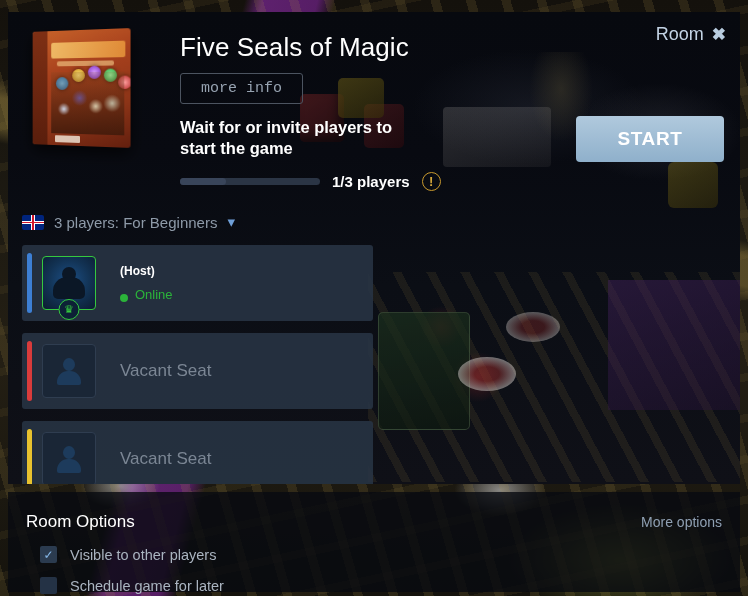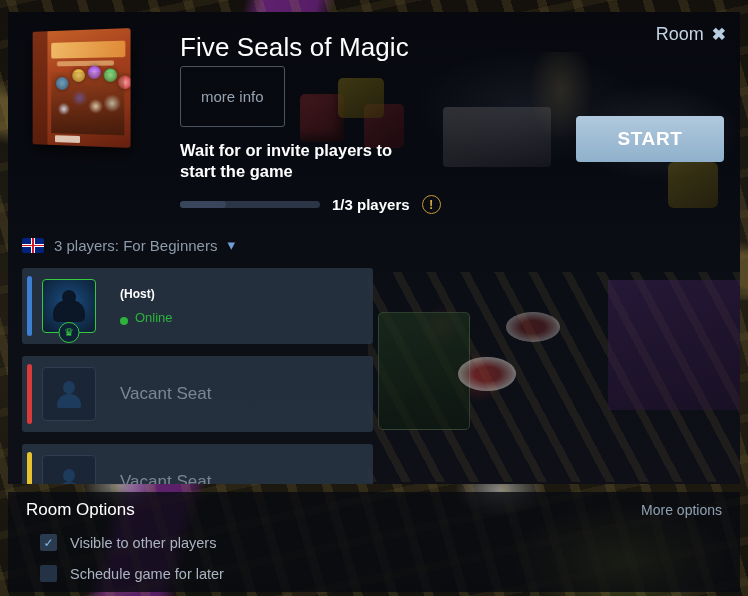--- a/index.html
+++ b/index.html
@@ -113,24 +113,24 @@
   .boxart .g2 { left:42px; top:39px; background:radial-gradient(circle,#ffe27a,#c8921a); }
   .boxart .g3 { left:58px; top:36px; background:radial-gradient(circle,#d79bff,#7b2ec4); }
   .boxart .g4 { left:74px; top:39px; background:radial-gradient(circle,#9dffa6,#2a9b3c); }
   .boxart .g5 { left:88px; top:46px; background:radial-gradient(circle,#ff9d9d,#b22626); }
   .boxart .logo { position:absolute; left:24px; bottom:3px; width:26px; height:7px;
     background:rgba(245,235,220,.8); border-radius:1px; }
 
   .headtext { margin-left:26px; padding-top:2px; flex:1; }
   .gametitle { font-size:26px; color:#ffffff; font-weight:400; letter-spacing:.1px; }
   .moreinfo {
-    display:inline-block; margin-top:3px; padding:21px 20px;
+    display:inline-block; margin-top:10px; padding:6px 20px;
     border:1px solid #4c5460; border-radius:3px; background:transparent;
     color:#97a3b1; font-size:15px; cursor:pointer;
-    font-family:Liberation Sans, sans-serif;
+    font-family:Liberation Mono, monospace;
   }
   .waittext { margin-top:13px; color:#ffffff; font-size:16.5px; font-weight:bold;
     line-height:21px; max-width:250px; }
 
   .progrow { display:flex; align-items:center; gap:12px; margin-top:13px; }
   .progbar { width:140px; height:7px; border-radius:4px; background:#2b3545; }
   .progbar > i { display:block; height:100%; width:33%; border-radius:4px; background:#39455a; }
   .progtext { color:#ffffff; font-size:15px; font-weight:bold; }
   .warn {
     width:19px; height:19px; border-radius:50%;
@@ -200,21 +200,21 @@
   .seatname { color:#ffffff; font-size:12px; font-weight:bold; }
   .seatname.vac { color:#7b8694; font-weight:normal; font-size:17px; }
   .statusrow { display:flex; align-items:flex-end; gap:7px; margin-top:9px; }
   .dot { width:8px; height:8px; border-radius:50%; background:#2bb33a; }
   .status { color:#2bb33a; font-size:13px; }
 
   
   #roomopts {
     position:absolute; left:8px; top:492px; width:732px; height:100px;
     background:rgba(8,10,16,.80);
-    padding:8px 18px 0 18px;
+    padding:20px 18px 0 18px;
   }
   .ro-head { display:flex; align-items:center; justify-content:space-between; }
   .ro-title { color:#ffffff; font-size:17px; }
   .ro-more { color:#8fa0b3; font-size:14px; cursor:pointer; }
   .ro-item { display:flex; align-items:center; gap:13px; margin-top:14px; padding-left:14px; }
   .cb { width:17px; height:17px; border-radius:2px; background:#2b3b4f;
     display:flex; align-items:center; justify-content:center;
     color:#86b8e8; font-size:12px; line-height:1; cursor:pointer; }
   .cb.off { background:#243245; }
   .ro-lbl { color:#aab4c0; font-size:14.5px; }

